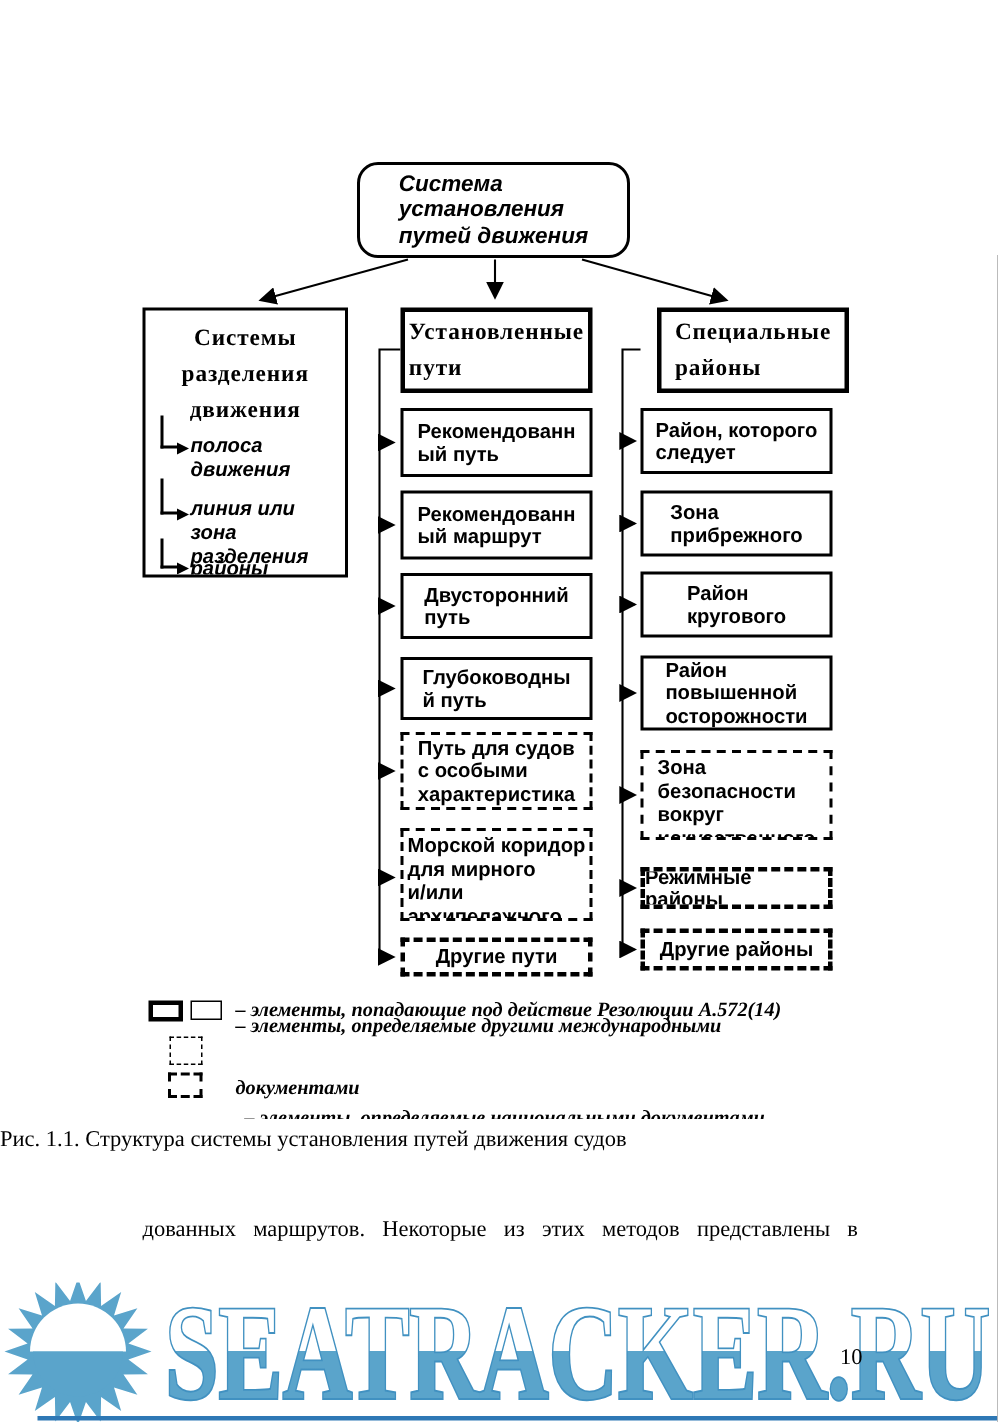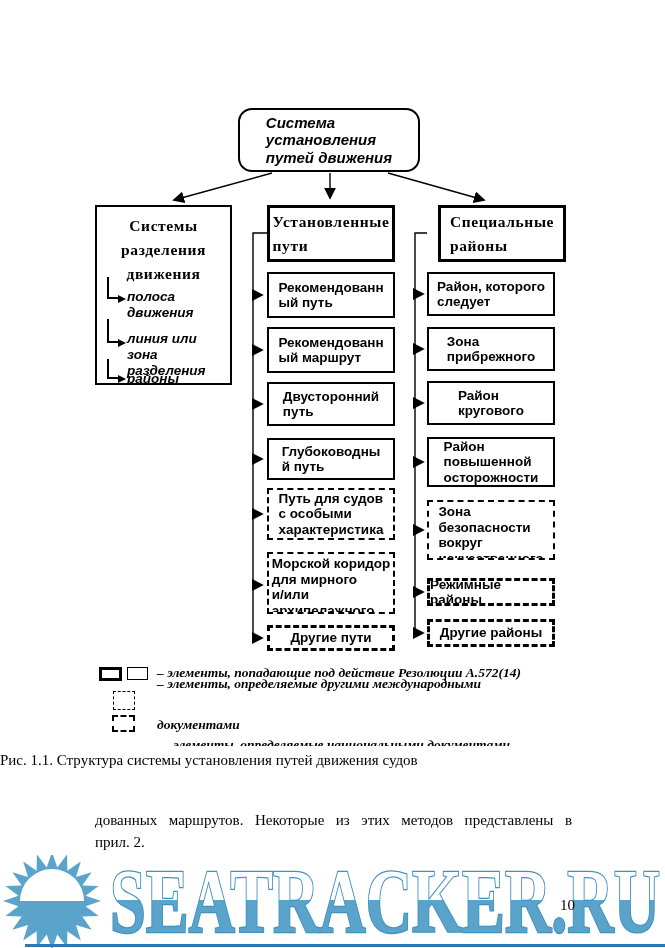--- a/index.html
+++ b/index.html
@@ -130,21 +130,20 @@
     <div class="leg-t" style="left:157px;top:16px;">– элементы, определяемые другими международными</div>
     <div class="sw" style="left:112px;top:55px;width:23px;height:17px;border:2.5px dashed #000;"></div>
     <div class="leg-t" style="left:157px;top:57px;">документами</div>
     <div class="leg-t" style="left:163px;top:77px;">– элементы, определяемые национальными документами</div>
   </div>
 
   <div class="caption" style="top:752px;">Рис. 1.1. Структура системы установления путей движения судов</div>
 
   <div class="bodytxt">
     <div class="j">дованных маршрутов. Некоторые из этих методов представлены в</div>
-    <div>прил. 2.</div>
   </div>
 
   <svg class="abs nosel" style="left:0;top:855px;" width="665" height="93" viewBox="0 0 665 93">
     <defs>
       <linearGradient id="wmfill" x1="0" y1="0" x2="0" y2="1">
         <stop offset="0" stop-color="#ffffff"></stop>
         <stop offset="0.48" stop-color="#ffffff"></stop>
         <stop offset="0.48" stop-color="#5aa4cb"></stop>
         <stop offset="1" stop-color="#5aa4cb"></stop>
       </linearGradient>

